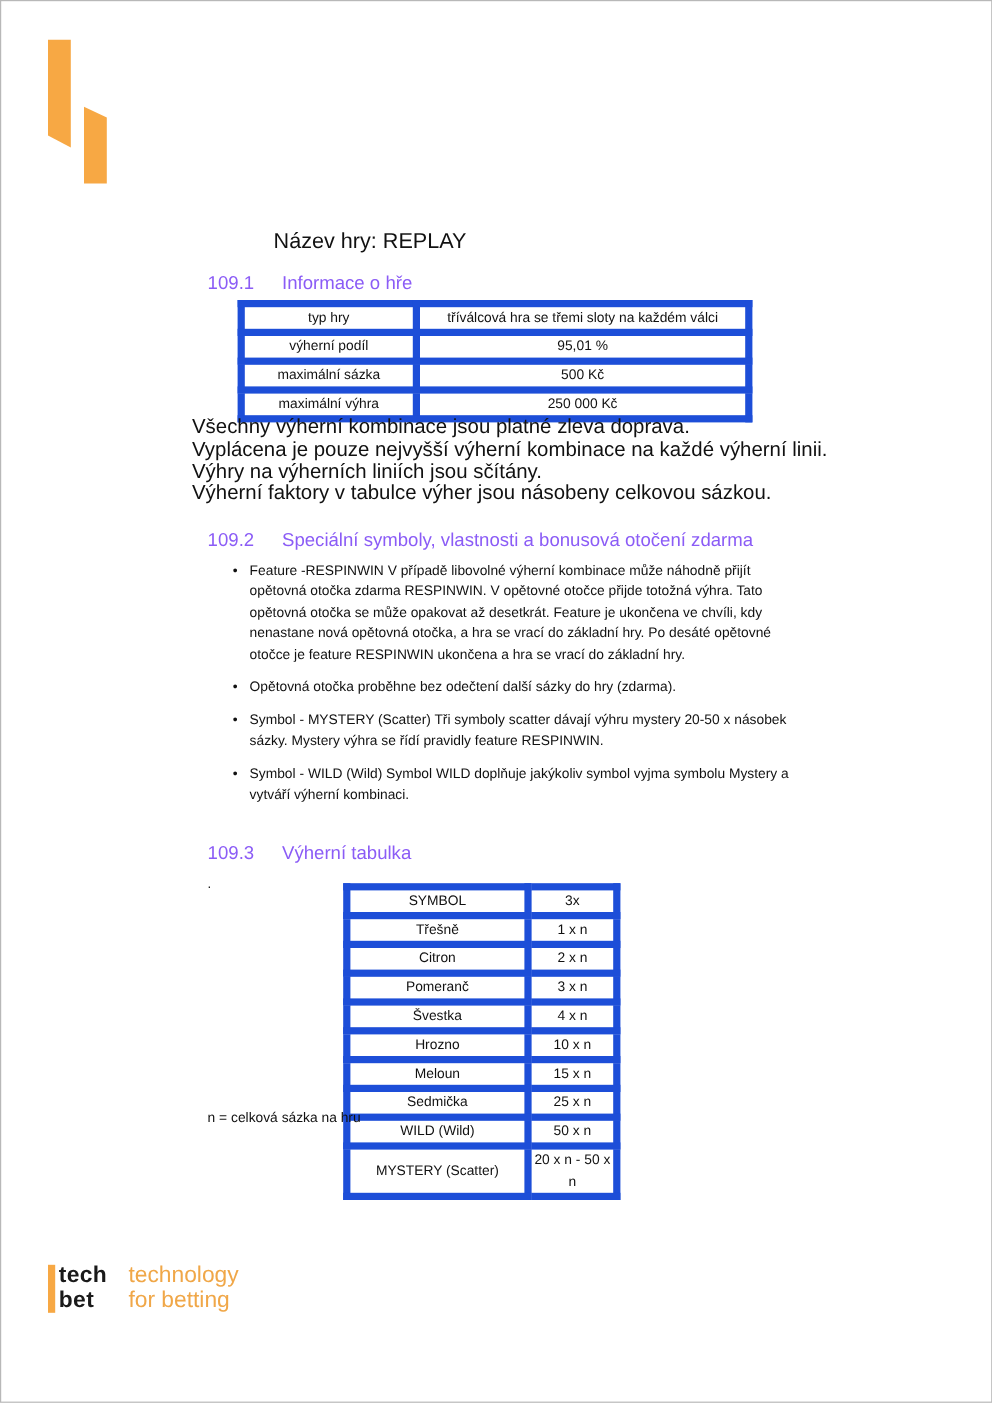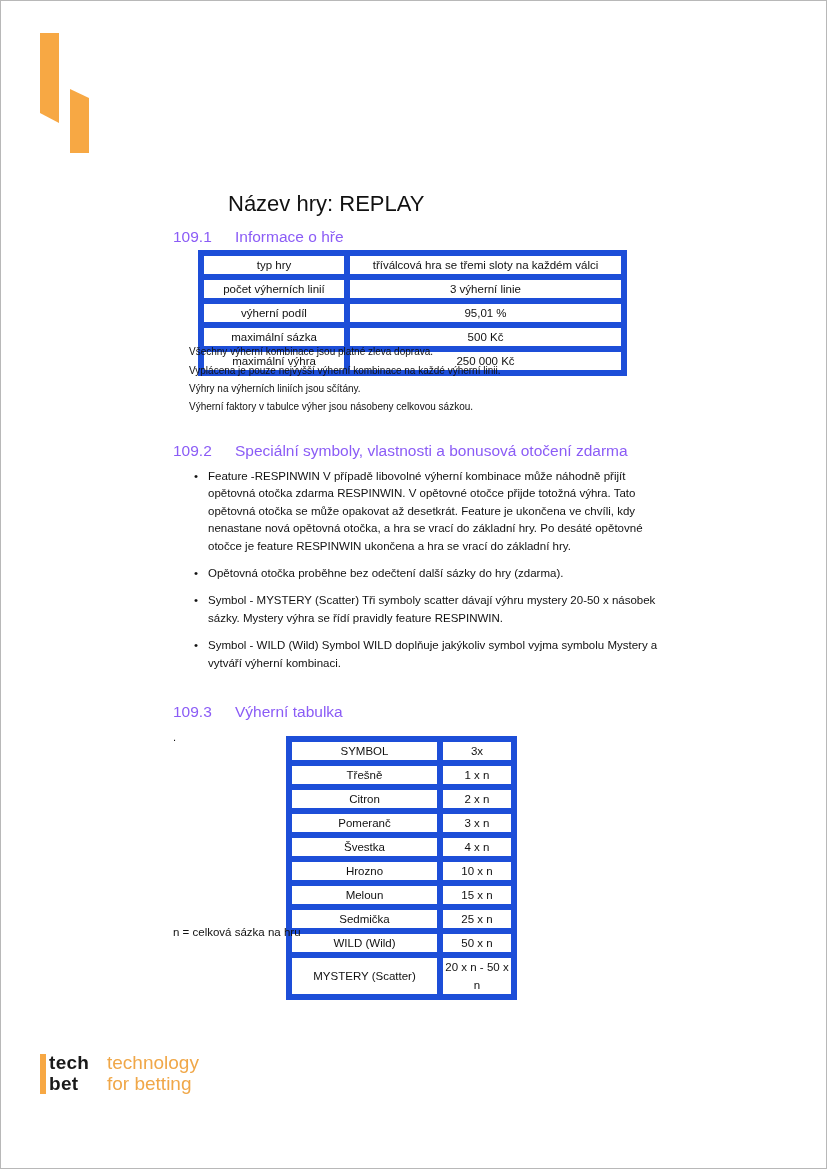--- a/index.html
+++ b/index.html
@@ -6,31 +6,31 @@
   body {
     width: 827px; height: 1169px; position: relative; overflow: hidden;
     font-family: "Liberation Sans", "DejaVu Sans", sans-serif; color: #111;
   }
   .page-frame {
     position: absolute; left: 0; top: 0; width: 825px; height: 1167px;
     border: 1px solid #b8b8b8;
   }
   .logo-mark { position: absolute; left: 40px; top: 33px; width: 52px; height: 122px; }
   .doc-title {
-    position: absolute; left: 228px; top: 191px; font-size: 22px; color: #111;
+    position: absolute; left: 228px; top: 191px; font-size: 18px; color: #111;
   }
   .section-heading {
     position: absolute; left: 173px; font-size: 15.5px; color: #8b5cf6;
   }
   .section-heading .num { display: inline-block; width: 62px; }
   table { border-collapse: collapse; position: absolute; font-size: 11.5px; }
   td { border: 6px solid #1d4ed8; text-align: center; padding: 0; height: 18px; line-height: 18px; }
   .info-table { left: 198px; top: 250px; width: 429px; }
   .info-table td:first-child { width: 140px; }
-  .note-line { position: absolute; left: 189px; font-size: 10px; }
+  .note-line { position: absolute; left: 160px; font-size: 17px; }
   .bullets { position: absolute; left: 193px; top: 468px; width: 470px; font-size: 11.5px; line-height: 17.4px; }
   .bullet-item { position: relative; padding-left: 15px; margin-bottom: 10px; }
   .bullet-dot { position: absolute; left: 1px; top: 0; }
   .dot-mark { position: absolute; left: 173px; top: 731px; font-size: 11px; }
   .pay-table { left: 286px; top: 736px; width: 231px; }
   .pay-table td:first-child { width: 145px; }
   .footnote { position: absolute; left: 173px; top: 926px; font-size: 11.5px; }
   .brand { position: absolute; left: 40px; top: 1052px; height: 44px; width: 200px; }
   .brand-bar { position: absolute; left: 0; top: 2px; width: 6px; height: 40px; background: #f7a844; }
   .brand-word { position: absolute; font-size: 19px; line-height: 20px; }
@@ -51,24 +51,20 @@
 
 <div class="section-heading" style="top:228px">
   <span class="num">109.1</span><span>Informace o hře</span>
 </div>
 
 <table class="info-table">
   <tbody id="info-body">
       <tr>
         <td>typ hry</td>
         <td>tříválcová hra se třemi sloty na každém válci</td>
-      </tr>
-      <tr>
-        <td>počet výherních linií</td>
-        <td>3 výherní linie</td>
       </tr>
       <tr>
         <td>výherní podíl</td>
         <td>95,01 %</td>
       </tr>
       <tr>
         <td>maximální sázka</td>
         <td>500 Kč</td>
       </tr>
       <tr>

